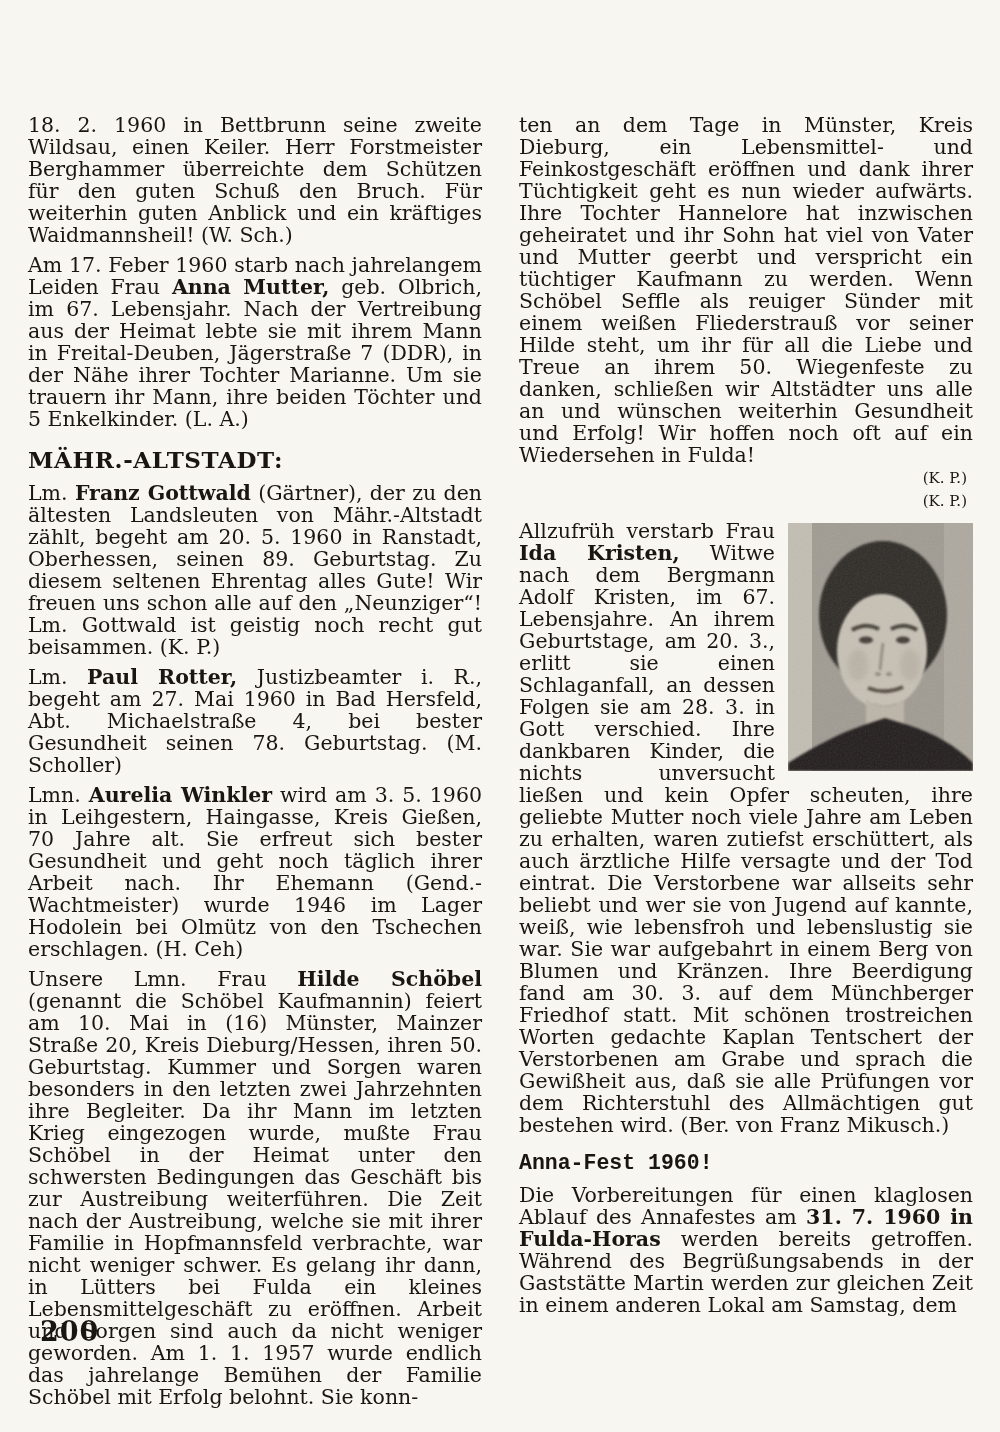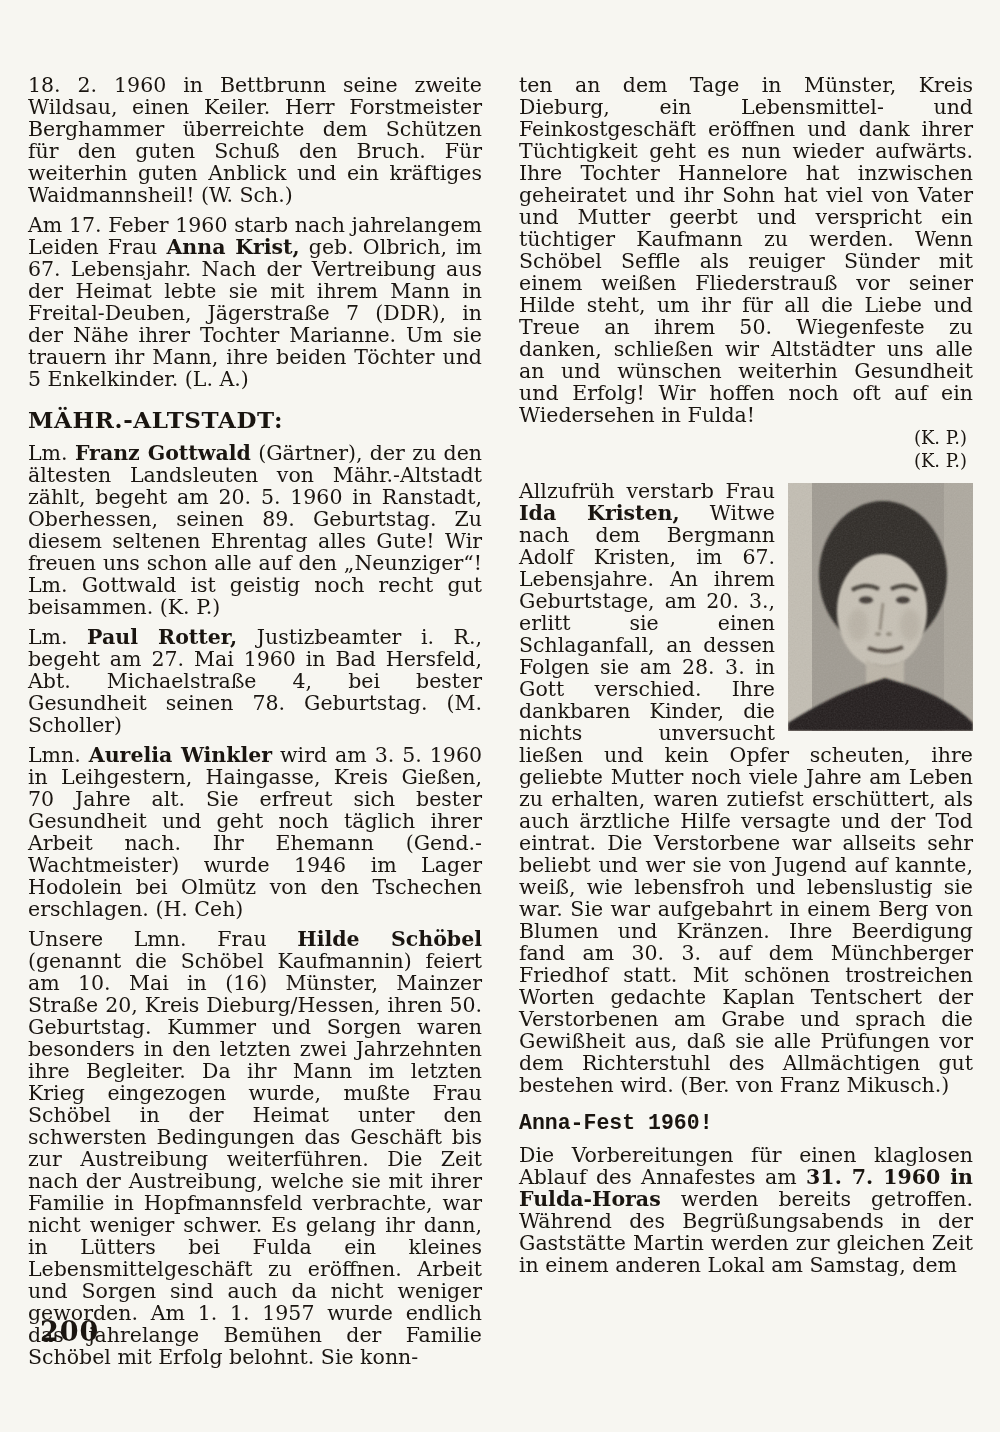--- a/index.html
+++ b/index.html
@@ -10,20 +10,21 @@
     background: #f7f6f1;
     color: #1a1510;
     font-family: "DejaVu Serif", "Liberation Serif", serif;
     overflow: hidden;
   }
   .page {
     display: flex;
     gap: 37px;
     padding: 74px 27px 0 28px;
     box-sizing: border-box;
+    margin-top: 40px;
   }
   .col {
     width: 454px;
     flex: 0 0 454px;
   }
   p.para {
     margin: 0 0 8px 0;
     font-size: 20.5px;
     line-height: 22px;
     text-align: justify;
@@ -39,21 +40,21 @@
   }
   h3.sub {
     font-size: 21.5px;
     line-height: 25px;
     margin: 15px 0 8px 0;
     font-weight: bold;
     font-family: Liberation Mono, monospace;
   }
   p.sig {
     margin: -7px 6px 8px 0;
-    font-size: 18px;
+    font-size: 15px;
     line-height: 22px;
     text-align: right;
   }
   .photo {
     float: right;
     width: 185px;
     height: 248px;
     margin: 3px 0 5px 13px;
     background: #a29d94;
     display: block;
@@ -71,21 +72,21 @@
 </style>
 </head>
 <body style="background: rgb(247, 246, 241); color: rgb(26, 21, 16);">
 
 <div class="page">
 
   <div class="col">
     <p class="para"><span>18. 2. 1960 in Bettbrunn seine zweite Wildsau, einen Keiler. Herr Forstmeister Berghammer überreichte dem Schützen für den guten Schuß den Bruch. Für weiterhin guten Anblick und ein kräftiges Waidmannsheil! (W. Sch.)</span></p>
 
 
-    <p class="para"><span>Am 17. Feber 1960 starb nach jahrelangem Leiden Frau </span><b>Anna Krist,</b><span> geb. Olbrich, im 67. Lebensjahr. Nach der Vertreibung aus der Heimat lebte sie mit ihrem Mann in Freital-Deuben, Jägerstraße 7 (DDR), in der Nähe ihrer Tochter Marianne. Um sie trauern ihr Mann, ihre beiden Töchter und 5 Enkelkinder. (L. A.)</span></p>
+    <p class="para"><span>Am 17. Feber 1960 starb nach jahrelangem Leiden Frau </span><b>Anna Mutter,</b><span> geb. Olbrich, im 67. Lebensjahr. Nach der Vertreibung aus der Heimat lebte sie mit ihrem Mann in Freital-Deuben, Jägerstraße 7 (DDR), in der Nähe ihrer Tochter Marianne. Um sie trauern ihr Mann, ihre beiden Töchter und 5 Enkelkinder. (L. A.)</span></p>
 
     <h3 class="sect">MÄHR.-ALTSTADT:</h3>
 
     <p class="para"><span>Lm. </span><b>Franz Gottwald</b><span> (Gärtner), der zu den ältesten Landsleuten von Mähr.-Altstadt zählt, begeht am 20. 5. 1960 in Ranstadt, Oberhessen, seinen 89. Geburtstag. Zu diesem seltenen Ehrentag alles Gute! Wir freuen uns schon alle auf den „Neunziger“! Lm. Gottwald ist geistig noch recht gut beisammen. (K. P.)</span></p>
 
     <p class="para"><span>Lm. </span><b>Paul Rotter,</b><span> Justizbeamter i. R., begeht am 27. Mai 1960 in Bad Hersfeld, Abt. Michaelstraße 4, bei bester Gesundheit seinen 78. Geburtstag. (M. Scholler)</span></p>
 
     <p class="para"><span>Lmn. </span><b>Aurelia Winkler</b><span> wird am 3. 5. 1960 in Leihgestern, Haingasse, Kreis Gießen, 70 Jahre alt. Sie erfreut sich bester Gesundheit und geht noch täglich ihrer Arbeit nach. Ihr Ehemann (Gend.-Wachtmeister) wurde 1946 im Lager Hodolein bei Olmütz von den Tschechen erschlagen. (H. Ceh)</span></p>
 
     <p class="para"><span>Unsere Lmn. Frau </span><b>Hilde Schöbel</b><span> (genannt die Schöbel Kaufmannin) feiert am 10. Mai in (16) Münster, Mainzer Straße 20, Kreis Dieburg/Hessen, ihren 50. Geburtstag. Kummer und Sorgen waren besonders in den letzten zwei Jahrzehnten ihre Begleiter. Da ihr Mann im letzten Krieg eingezogen wurde, mußte Frau Schöbel in der Heimat unter den schwersten Bedingungen das Geschäft bis zur Austreibung weiterführen. Die Zeit nach der Austreibung, welche sie mit ihrer Familie in Hopfmannsfeld verbrachte, war nicht weniger schwer. Es gelang ihr dann, in Lütters bei Fulda ein kleines Lebensmittelgeschäft zu eröffnen. Arbeit und Sorgen sind auch da nicht weniger geworden. Am 1. 1. 1957 wurde endlich das jahrelange Bemühen der Familie Schöbel mit Erfolg belohnt. Sie konn-</span></p>

